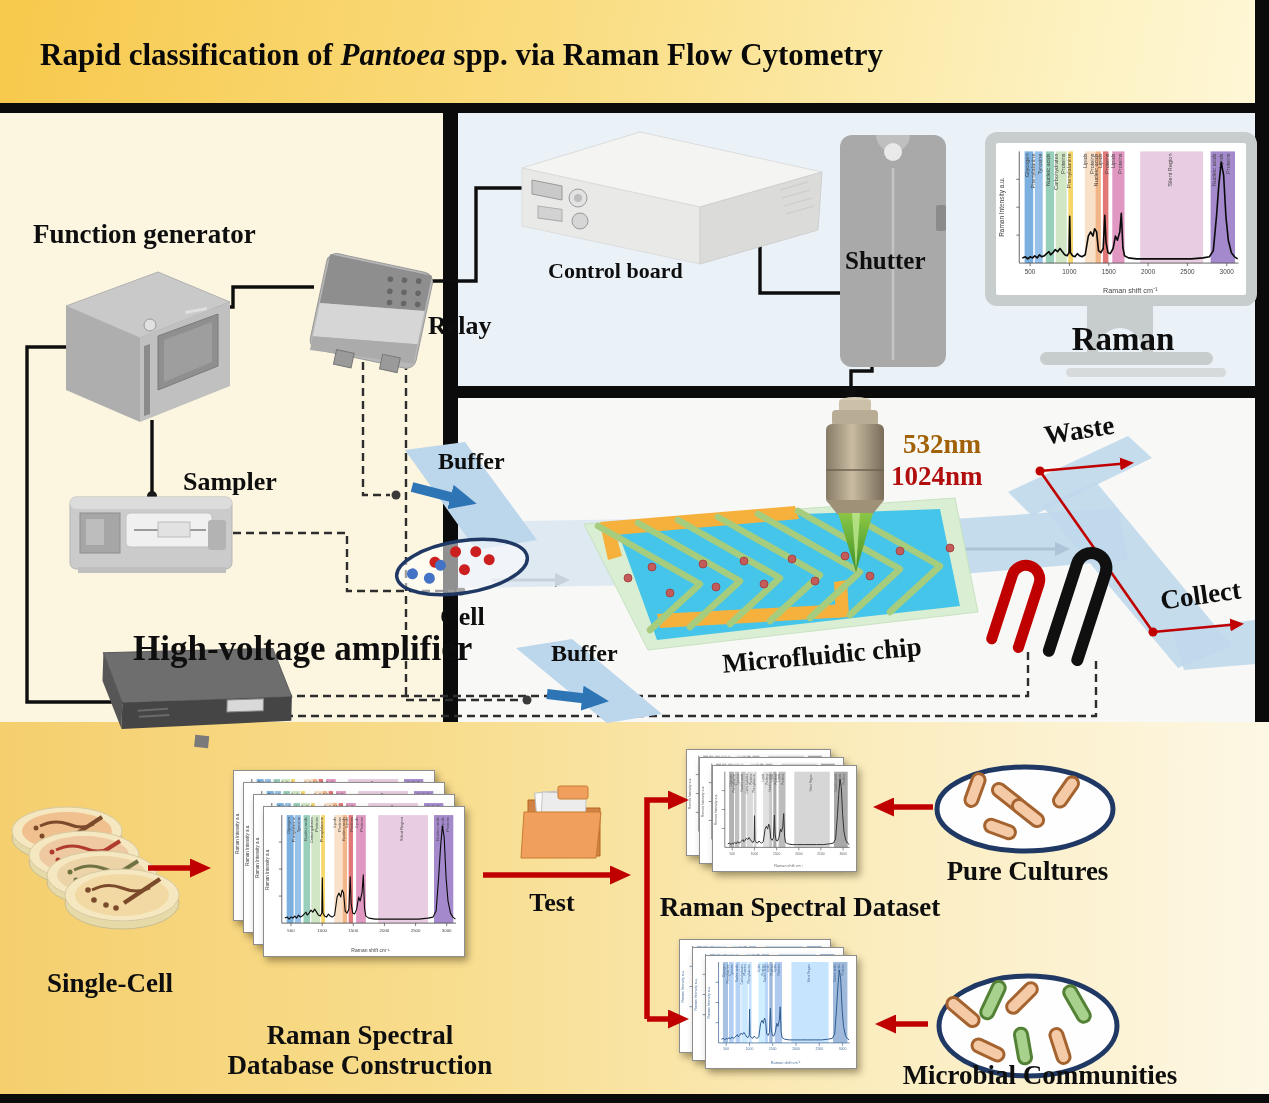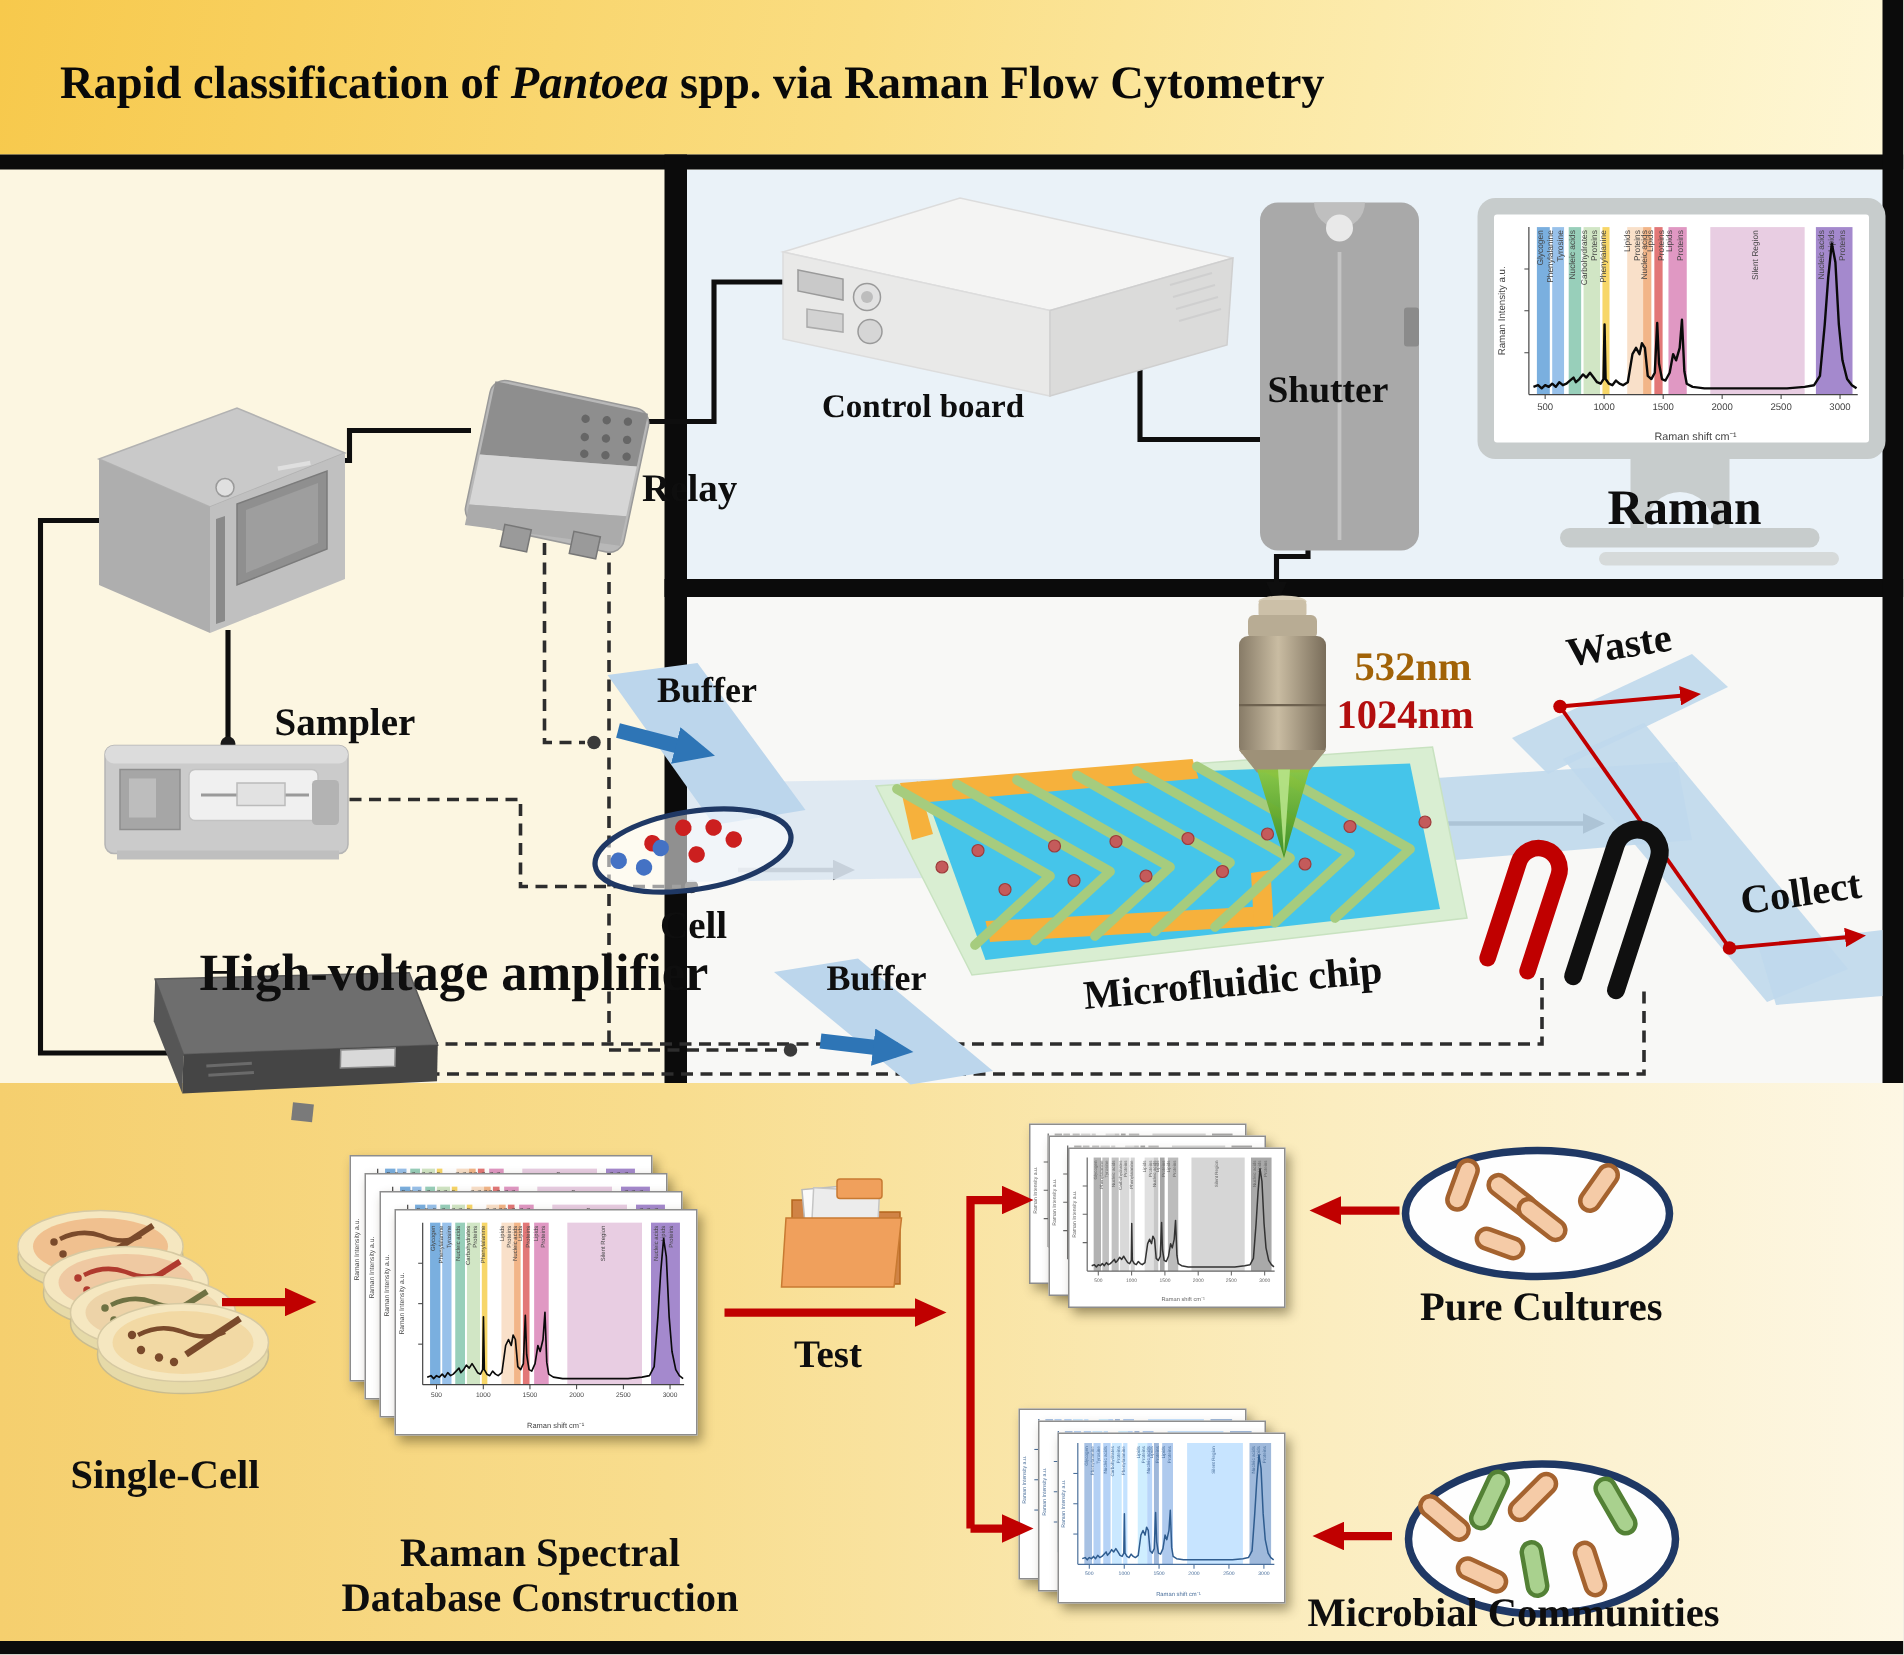--- a/index.html
+++ b/index.html
@@ -933,20 +933,21 @@
       <path d="M647,1019 H682" marker-end="url(#mh-redlg2)"></path>
       <path d="M933,807 H880" marker-end="url(#mh-redlg2)"></path>
       <path d="M928,1024 H882" marker-end="url(#mh-redlg2)"></path>
     </g>
   </svg>
 
   <div id="title" class="lbl">
     <span>Rapid classification of </span><i>Pantoea</i><span> spp. via Raman Flow Cytometry</span>
   </div>
 
+  <div class="lbl" style="left:33px;top:219px;font-size:27px">Function generator</div>
   <div class="lbl" style="left:428px;top:311px;font-size:26px">Relay</div>
   <div class="lbl" style="left:183px;top:467px;font-size:26px">Sampler</div>
   <div class="lbl" style="left:133px;top:629px;font-size:35px">High-voltage amplifier</div>
   <div class="lbl" style="left:548px;top:259px;font-size:22px">Control board</div>
   <div class="lbl" style="left:845px;top:247px;font-size:25px">Shutter</div>
   <div class="lbl ctr" style="left:1058px;top:321px;width:130px;font-size:33px">Raman</div>
 
   <div class="lbl" style="left:438px;top:448px;font-size:24px">Buffer</div>
   <div class="lbl" style="left:551px;top:640px;font-size:24px">Buffer</div>
   <div class="lbl" style="left:440px;top:602px;font-size:26px">Cell</div>
@@ -957,16 +958,17 @@
   <div class="lbl" style="left:1160px;top:580px;font-size:27px;transform:rotate(-8deg)">Collect</div>
 
   <div class="lbl ctr" style="left:15px;top:968px;width:190px;font-size:27px">
     <div>Single-Cell</div>
   </div>
   <div class="lbl ctr" style="left:210px;top:1020px;width:300px;font-size:27px">
     <div>Raman Spectral</div>
     <div>Database Construction</div>
   </div>
   <div class="lbl ctr" style="left:507px;top:888px;width:90px;font-size:26px">Test</div>
+  <div class="lbl ctr" style="left:650px;top:892px;width:300px;font-size:27px">Raman Spectral Dataset</div>
   <div class="lbl ctr" style="left:935px;top:856px;width:185px;font-size:27px">Pure Cultures</div>
-  <div class="lbl ctr" style="left:864px;top:1060px;width:290px;font-size:27px">Microbial Communities</div>
+  <div class="lbl ctr" style="left:895px;top:1060px;width:290px;font-size:27px">Microbial Communities</div>
 
 </div>
 
 </body></html>

